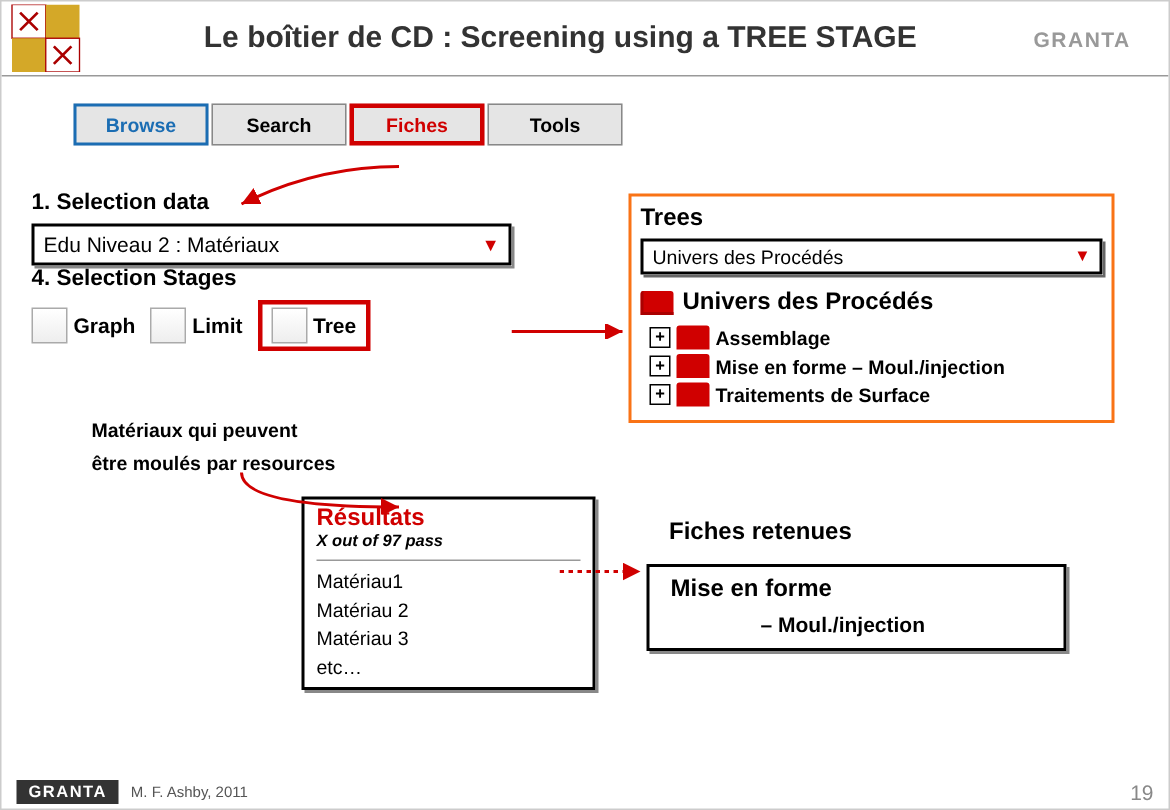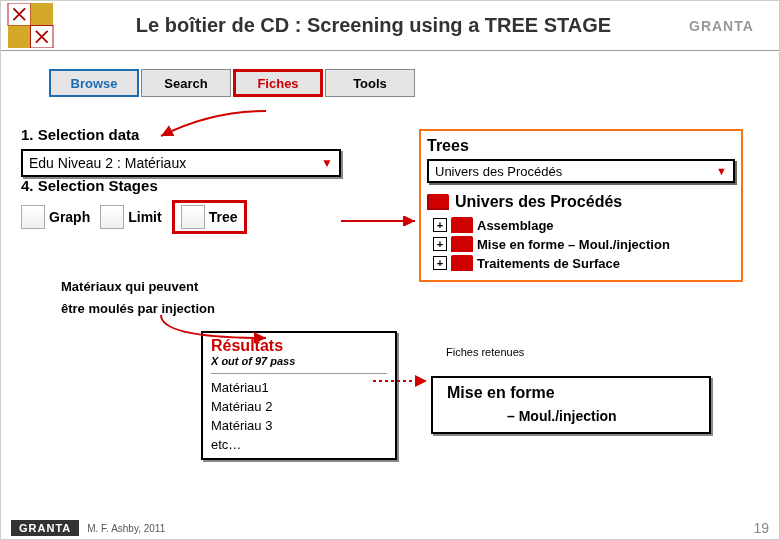--- a/index.html
+++ b/index.html
@@ -33,21 +33,21 @@
 
   .right-panel { position: absolute; left: 418px; top: 128px; width: 324px; border: 2px solid #f97316; padding: 6px; }
   .panel-title { font-size: 16px; font-weight: bold; margin-bottom: 4px; }
   .panel-drop { border: 2px solid #000; box-shadow: 2px 2px 0 #666; height: 24px; display: flex; align-items: center; justify-content: space-between; padding: 0 6px; font-size: 13px; margin-bottom: 10px; }
   .tree-root { display: flex; align-items: center; gap: 6px; font-size: 16px; font-weight: bold; margin-bottom: 6px; }
   .folder { width: 22px; height: 16px; background: #d00000; display: inline-block; border-radius: 2px 2px 0 0; position: relative; }
   .folder.open { background: #d00000; box-shadow: inset 2px -2px 0 #a00; }
   .tree-item { display: flex; align-items: center; gap: 4px; font-size: 13px; font-weight: bold; margin: 3px 0 3px 6px; }
   .expand { width: 14px; height: 14px; border: 1px solid #000; display: inline-flex; align-items: center; justify-content: center; font-size: 11px; font-weight: bold; }
 
-  .fiches { position: absolute; left: 445px; top: 345px; font-size: 11px; font-weight: normal; text-align: center; }
+  .fiches { position: absolute; left: 445px; top: 345px; font-size: 16px; font-weight: bold; text-align: center; }
   .mise-box { position: absolute; left: 430px; top: 375px; border: 2px solid #000; box-shadow: 2px 2px 0 #888; padding: 6px 14px 8px; width: 280px; }
   .mise-box .m-title { font-size: 16px; font-weight: bold; }
   .mise-box .m-sub { font-size: 14px; font-weight: bold; margin-left: 60px; margin-top: 6px; }
 
   .footer { position: absolute; bottom: 0; left: 0; right: 0; height: 22px; display: flex; align-items: center; justify-content: space-between; padding: 0 10px; font-size: 10px; }
   .footer-logo { background: #333; color: #fff; padding: 2px 8px; font-weight: bold; letter-spacing: 1px; font-size: 11px; }
   .footer-cite { color: #555; margin-left: 8px; }
   .footer-right { color: #3a6; }
   .page-num { color: #888; font-size: 14px; margin-left: 6px; }
 
@@ -94,21 +94,21 @@
     </div>
     <div class="stage tree">
       <span class="stage-icon"></span>
       <span>Tree</span>
     </div>
   </div>
 </div>
 
 <div class="mid-note">
   <div>Matériaux qui peuvent</div>
-  <div>être moulés par injection</div>
+  <div>être moulés par resources</div>
 </div>
 
 <div class="results">
   <div class="r-title">Résultats</div>
   <div class="r-sub">X out of 97 pass</div>
   <div class="r-item">Matériau1</div>
   <div class="r-item">Matériau 2</div>
   <div class="r-item">Matériau 3</div>
   <div class="r-item">etc…</div>
 </div>

